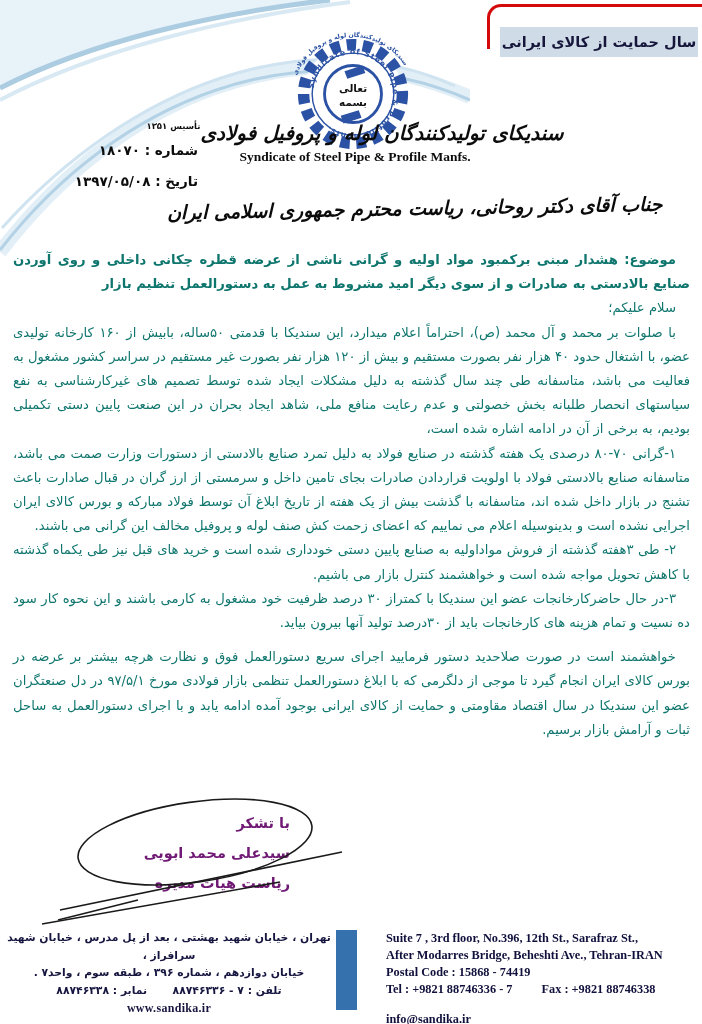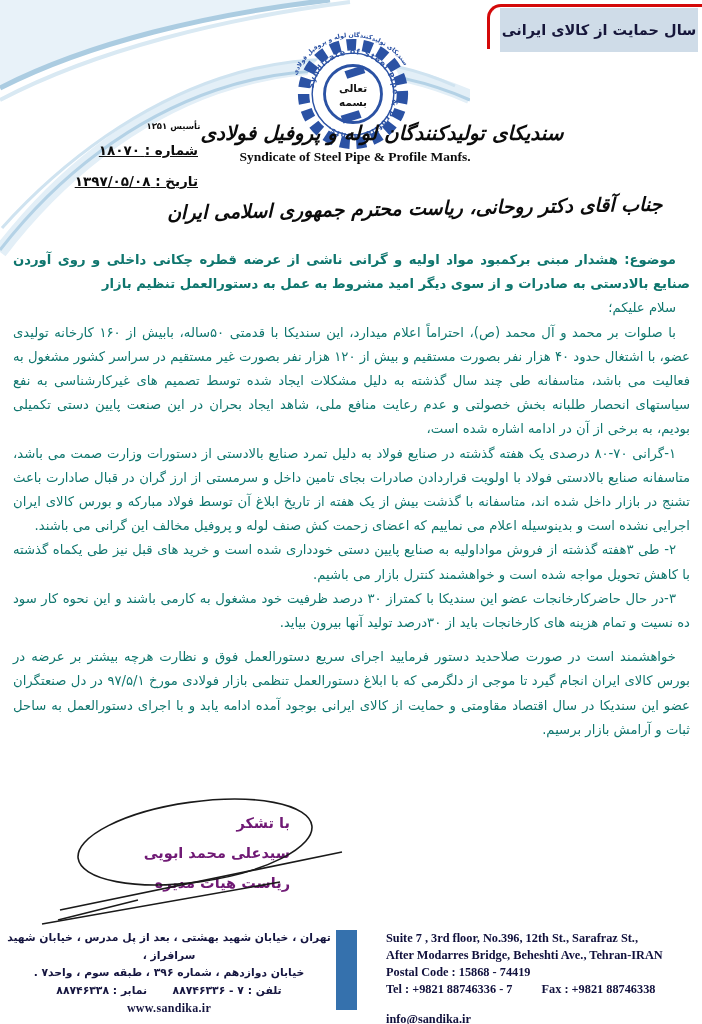--- a/index.html
+++ b/index.html
@@ -10,35 +10,35 @@
   }
   
   .swoosh{position:absolute; left:0; top:0;}
   
   .banner-frame{
     position:absolute; top:4px; right:-4px; width:216px; height:42px;
     border-top:3px solid #d40909; border-left:3px solid #d40909;
     border-radius:14px 0 0 0;
   }
   .banner{
-    margin:1px 8px 0 10px; height:44px; background:#cfdce8;
+    margin:20px 8px 0 10px; height:30px; background:#cfdce8;
     display:flex; align-items:center; justify-content:center;
     direction:rtl;
   }
   .banner span{font-weight:bold; font-size:14.5px; color:#16163a;}
   
   .logo{position:absolute; left:277px; top:18px;}
   
   .title-block{position:absolute; left:165px; top:121px; width:380px; text-align:center;}
   .title-fa-row{display:flex; direction:rtl; justify-content:center; align-items:flex-start;}
   .title-fa{font-size:20px; font-weight:bold; font-style:italic; color:#0c0c0c; white-space:nowrap;}
   .established{font-size:8.5px; font-weight:bold; margin-top:0px; color:#0c0c0c; white-space:nowrap;}
   .title-en{font-family:"Liberation Serif", serif; font-size:13.5px; font-weight:bold; margin-top:4px; color:#0c0c0c;}
   
-  .ref-block{position:absolute; left:38px; top:142px; width:160px; direction:rtl; text-decoration:underline;}
+  .ref-block{position:absolute; left:38px; top:142px; width:160px; direction:rtl; }
   .ref-line{font-size:13.5px; font-weight:bold; color:#0c0c0c; margin-bottom:15px; white-space:nowrap;}
   
   .addressee{
     position:absolute; right:40px; top:197px; direction:rtl;
     font-size:19px; font-weight:bold; font-style:italic; color:#0b0b0b;
     transform:rotate(-1deg); white-space:nowrap;
   }
   
   .body{
     position:absolute; left:13px; top:248px; width:677px;

